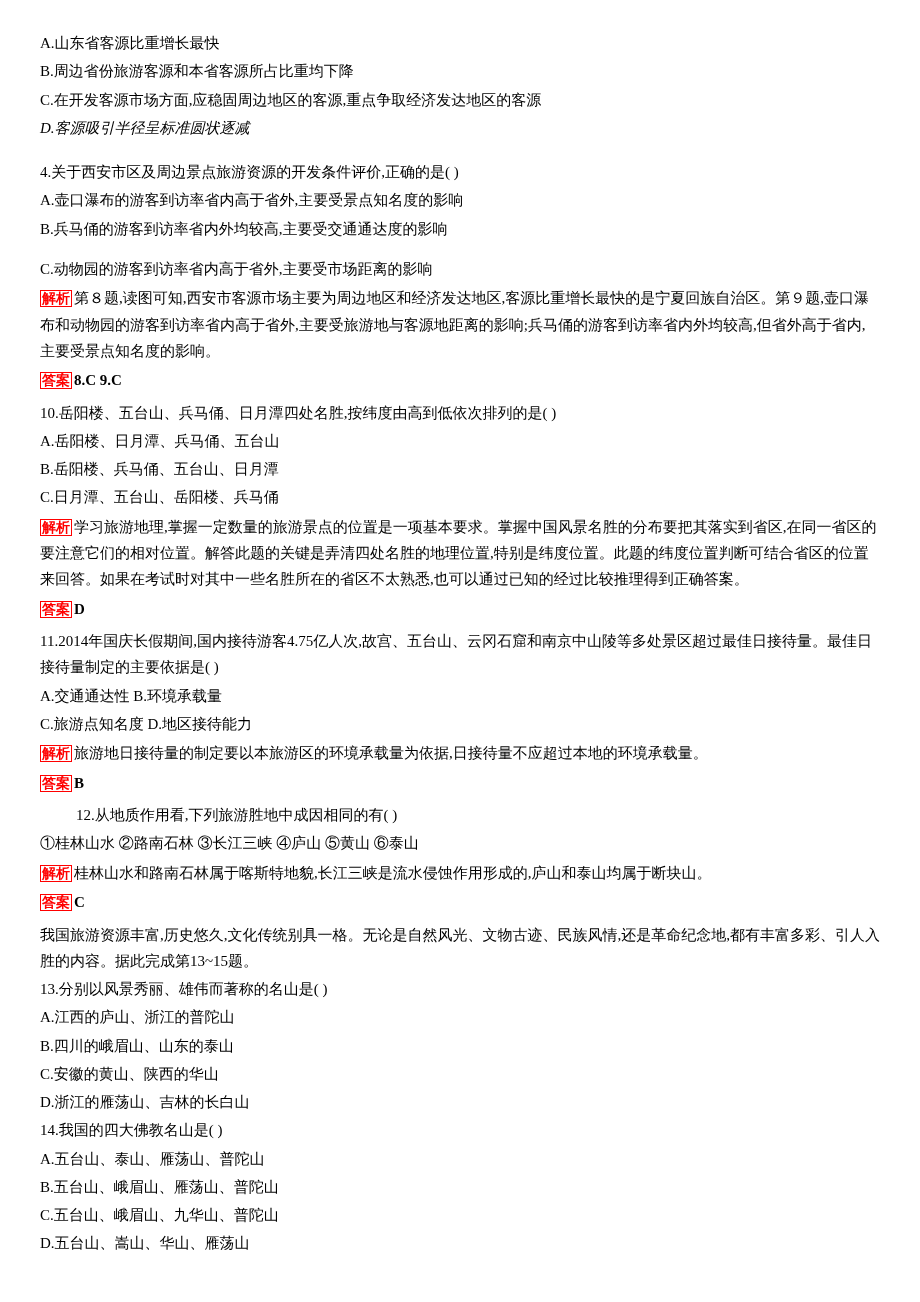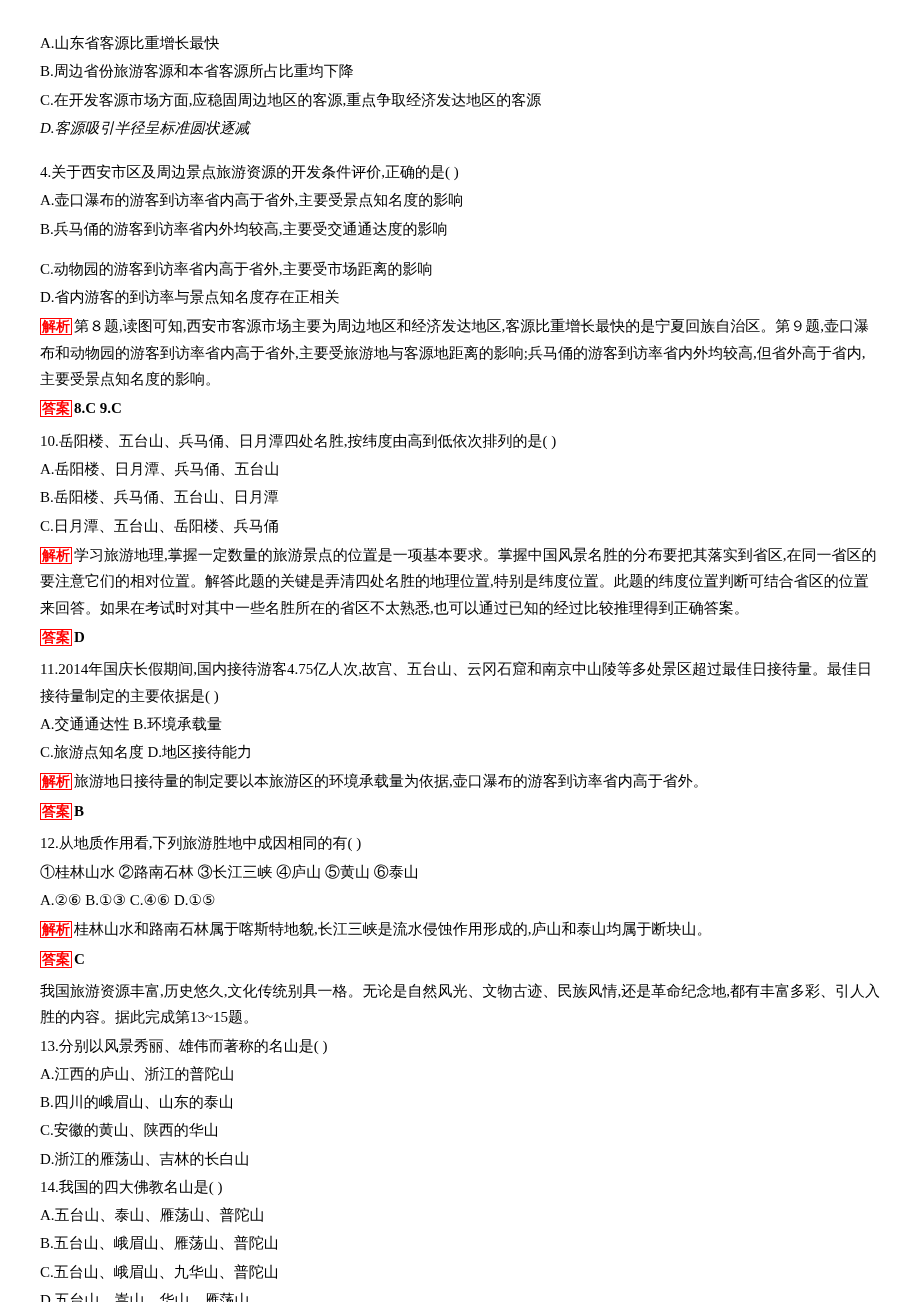--- a/index.html
+++ b/index.html
@@ -21,37 +21,35 @@
 
 <div id="main-content">
 <div style="margin-bottom: 2px; line-height: 1.75;">A.山东省客源比重增长最快</div>
     <div style="margin-bottom: 2px; line-height: 1.75;">B.周边省份旅游客源和本省客源所占比重均下降</div>
     <div style="margin-bottom: 2px; line-height: 1.75;">C.在开发客源市场方面,应稳固周边地区的客源,重点争取经济发达地区的客源</div>
     <div style="margin-bottom: 18px; line-height: 1.75; font-style: italic;">D.客源吸引半径呈标准圆状逐减</div>
     <div style="margin-bottom: 2px; line-height: 1.75;">4.关于西安市区及周边景点旅游资源的开发条件评价,正确的是(      )</div>
     <div style="margin-bottom: 2px; line-height: 1.75;">A.壶口瀑布的游客到访率省内高于省外,主要受景点知名度的影响</div>
     <div style="margin-bottom: 14px; line-height: 1.75;">B.兵马俑的游客到访率省内外均较高,主要受交通通达度的影响</div>
     <div style="margin-bottom: 2px; line-height: 1.75;">C.动物园的游客到访率省内高于省外,主要受市场距离的影响</div>
-    <div style="margin-bottom: 2px; line-height: 1.75;">D.省内游客的到访率与景点知名度存在正相关</div>
     <div style="margin-top: 3px; margin-bottom: 3px; line-height: 1.75;"><span style="border: 1.5px solid red; color: red; font-weight: bold; font-size: 14px; padding: 0px 1px; margin-right: 2px;">解析</span><span>第８题,读图可知,西安市客源市场主要为周边地区和经济发达地区,客源比重增长最快的是宁夏回族自治区。第９题,壶口瀑布和动物园的游客到访率省内高于省外,主要受旅游地与客源地距离的影响;兵马俑的游客到访率省内外均较高,但省外高于省内,主要受景点知名度的影响。</span></div>
     <div style="margin-bottom: 6px; line-height: 1.75;"><span style="border: 1.5px solid red; color: red; font-weight: bold; font-size: 14px; padding: 0px 1px; margin-right: 2px;">答案</span><span style="font-weight: bold;">8.C   9.C</span></div>
     <div style="margin-bottom: 2px; line-height: 1.75;">10.岳阳楼、五台山、兵马俑、日月潭四处名胜,按纬度由高到低依次排列的是(      )</div>
     <div style="margin-bottom: 2px; line-height: 1.75;">A.岳阳楼、日月潭、兵马俑、五台山</div>
     <div style="margin-bottom: 2px; line-height: 1.75;">B.岳阳楼、兵马俑、五台山、日月潭</div>
     <div style="margin-bottom: 2px; line-height: 1.75;">C.日月潭、五台山、岳阳楼、兵马俑</div>
     <div style="margin-top: 3px; margin-bottom: 3px; line-height: 1.75;"><span style="border: 1.5px solid red; color: red; font-weight: bold; font-size: 14px; padding: 0px 1px; margin-right: 2px;">解析</span><span>学习旅游地理,掌握一定数量的旅游景点的位置是一项基本要求。掌握中国风景名胜的分布要把其落实到省区,在同一省区的要注意它们的相对位置。解答此题的关键是弄清四处名胜的地理位置,特别是纬度位置。此题的纬度位置判断可结合省区的位置来回答。如果在考试时对其中一些名胜所在的省区不太熟悉,也可以通过已知的经过比较推理得到正确答案。</span></div>
     <div style="margin-bottom: 6px; line-height: 1.75;"><span style="border: 1.5px solid red; color: red; font-weight: bold; font-size: 14px; padding: 0px 1px; margin-right: 2px;">答案</span><span style="font-weight: bold;">D</span></div>
     <div style="margin-bottom: 2px; line-height: 1.75;">11.2014年国庆长假期间,国内接待游客4.75亿人次,故宫、五台山、云冈石窟和南京中山陵等多处景区超过最佳日接待量。最佳日接待量制定的主要依据是(      )</div>
     <div style="margin-bottom: 2px; line-height: 1.75;">A.交通通达性    B.环境承载量</div>
     <div style="margin-bottom: 2px; line-height: 1.75;">C.旅游点知名度  D.地区接待能力</div>
-    <div style="margin-top: 3px; margin-bottom: 3px; line-height: 1.75;"><span style="border: 1.5px solid red; color: red; font-weight: bold; font-size: 14px; padding: 0px 1px; margin-right: 2px;">解析</span><span>旅游地日接待量的制定要以本旅游区的环境承载量为依据,壶口瀑布的游客到访率省内高于省外。</span></div>
+    <div style="margin-top: 3px; margin-bottom: 3px; line-height: 1.75;"><span style="border: 1.5px solid red; color: red; font-weight: bold; font-size: 14px; padding: 0px 1px; margin-right: 2px;">解析</span><span>旅游地日接待量的制定要以本旅游区的环境承载量为依据,日接待量不应超过本地的环境承载量。</span></div>
     <div style="margin-bottom: 6px; line-height: 1.75;"><span style="border: 1.5px solid red; color: red; font-weight: bold; font-size: 14px; padding: 0px 1px; margin-right: 2px;">答案</span><span style="font-weight: bold;">B</span></div>
-    <div style="margin-bottom: 2px; line-height: 1.75;">12.从地质作用看,下列旅游胜地中成因相同的有(      )</div>
+    <div style="margin-bottom: 2px; line-height: 1.75; margin-left: 36px;">12.从地质作用看,下列旅游胜地中成因相同的有(      )</div>
     <div style="margin-bottom: 2px; line-height: 1.75;">①桂林山水  ②路南石林  ③长江三峡  ④庐山  ⑤黄山  ⑥泰山</div>
-    <div style="margin-bottom: 2px; line-height: 1.75;">A.②⑥         B.①③         C.④⑥         D.①⑤</div>
     <div style="margin-top: 3px; margin-bottom: 3px; line-height: 1.75;"><span style="border: 1.5px solid red; color: red; font-weight: bold; font-size: 14px; padding: 0px 1px; margin-right: 2px;">解析</span><span>桂林山水和路南石林属于喀斯特地貌,长江三峡是流水侵蚀作用形成的,庐山和泰山均属于断块山。</span></div>
     <div style="margin-bottom: 6px; line-height: 1.75;"><span style="border: 1.5px solid red; color: red; font-weight: bold; font-size: 14px; padding: 0px 1px; margin-right: 2px;">答案</span><span style="font-weight: bold;">C</span></div>
     <div style="margin-bottom: 2px; line-height: 1.75;">我国旅游资源丰富,历史悠久,文化传统别具一格。无论是自然风光、文物古迹、民族风情,还是革命纪念地,都有丰富多彩、引人入胜的内容。据此完成第13~15题。</div>
     <div style="margin-bottom: 2px; line-height: 1.75;">13.分别以风景秀丽、雄伟而著称的名山是(      )</div>
     <div style="margin-bottom: 2px; line-height: 1.75;">A.江西的庐山、浙江的普陀山</div>
     <div style="margin-bottom: 2px; line-height: 1.75;">B.四川的峨眉山、山东的泰山</div>
     <div style="margin-bottom: 2px; line-height: 1.75;">C.安徽的黄山、陕西的华山</div>
     <div style="margin-bottom: 2px; line-height: 1.75;">D.浙江的雁荡山、吉林的长白山</div>
     <div style="margin-bottom: 2px; line-height: 1.75;">14.我国的四大佛教名山是(      )</div>
     <div style="margin-bottom: 2px; line-height: 1.75;">A.五台山、泰山、雁荡山、普陀山</div>

